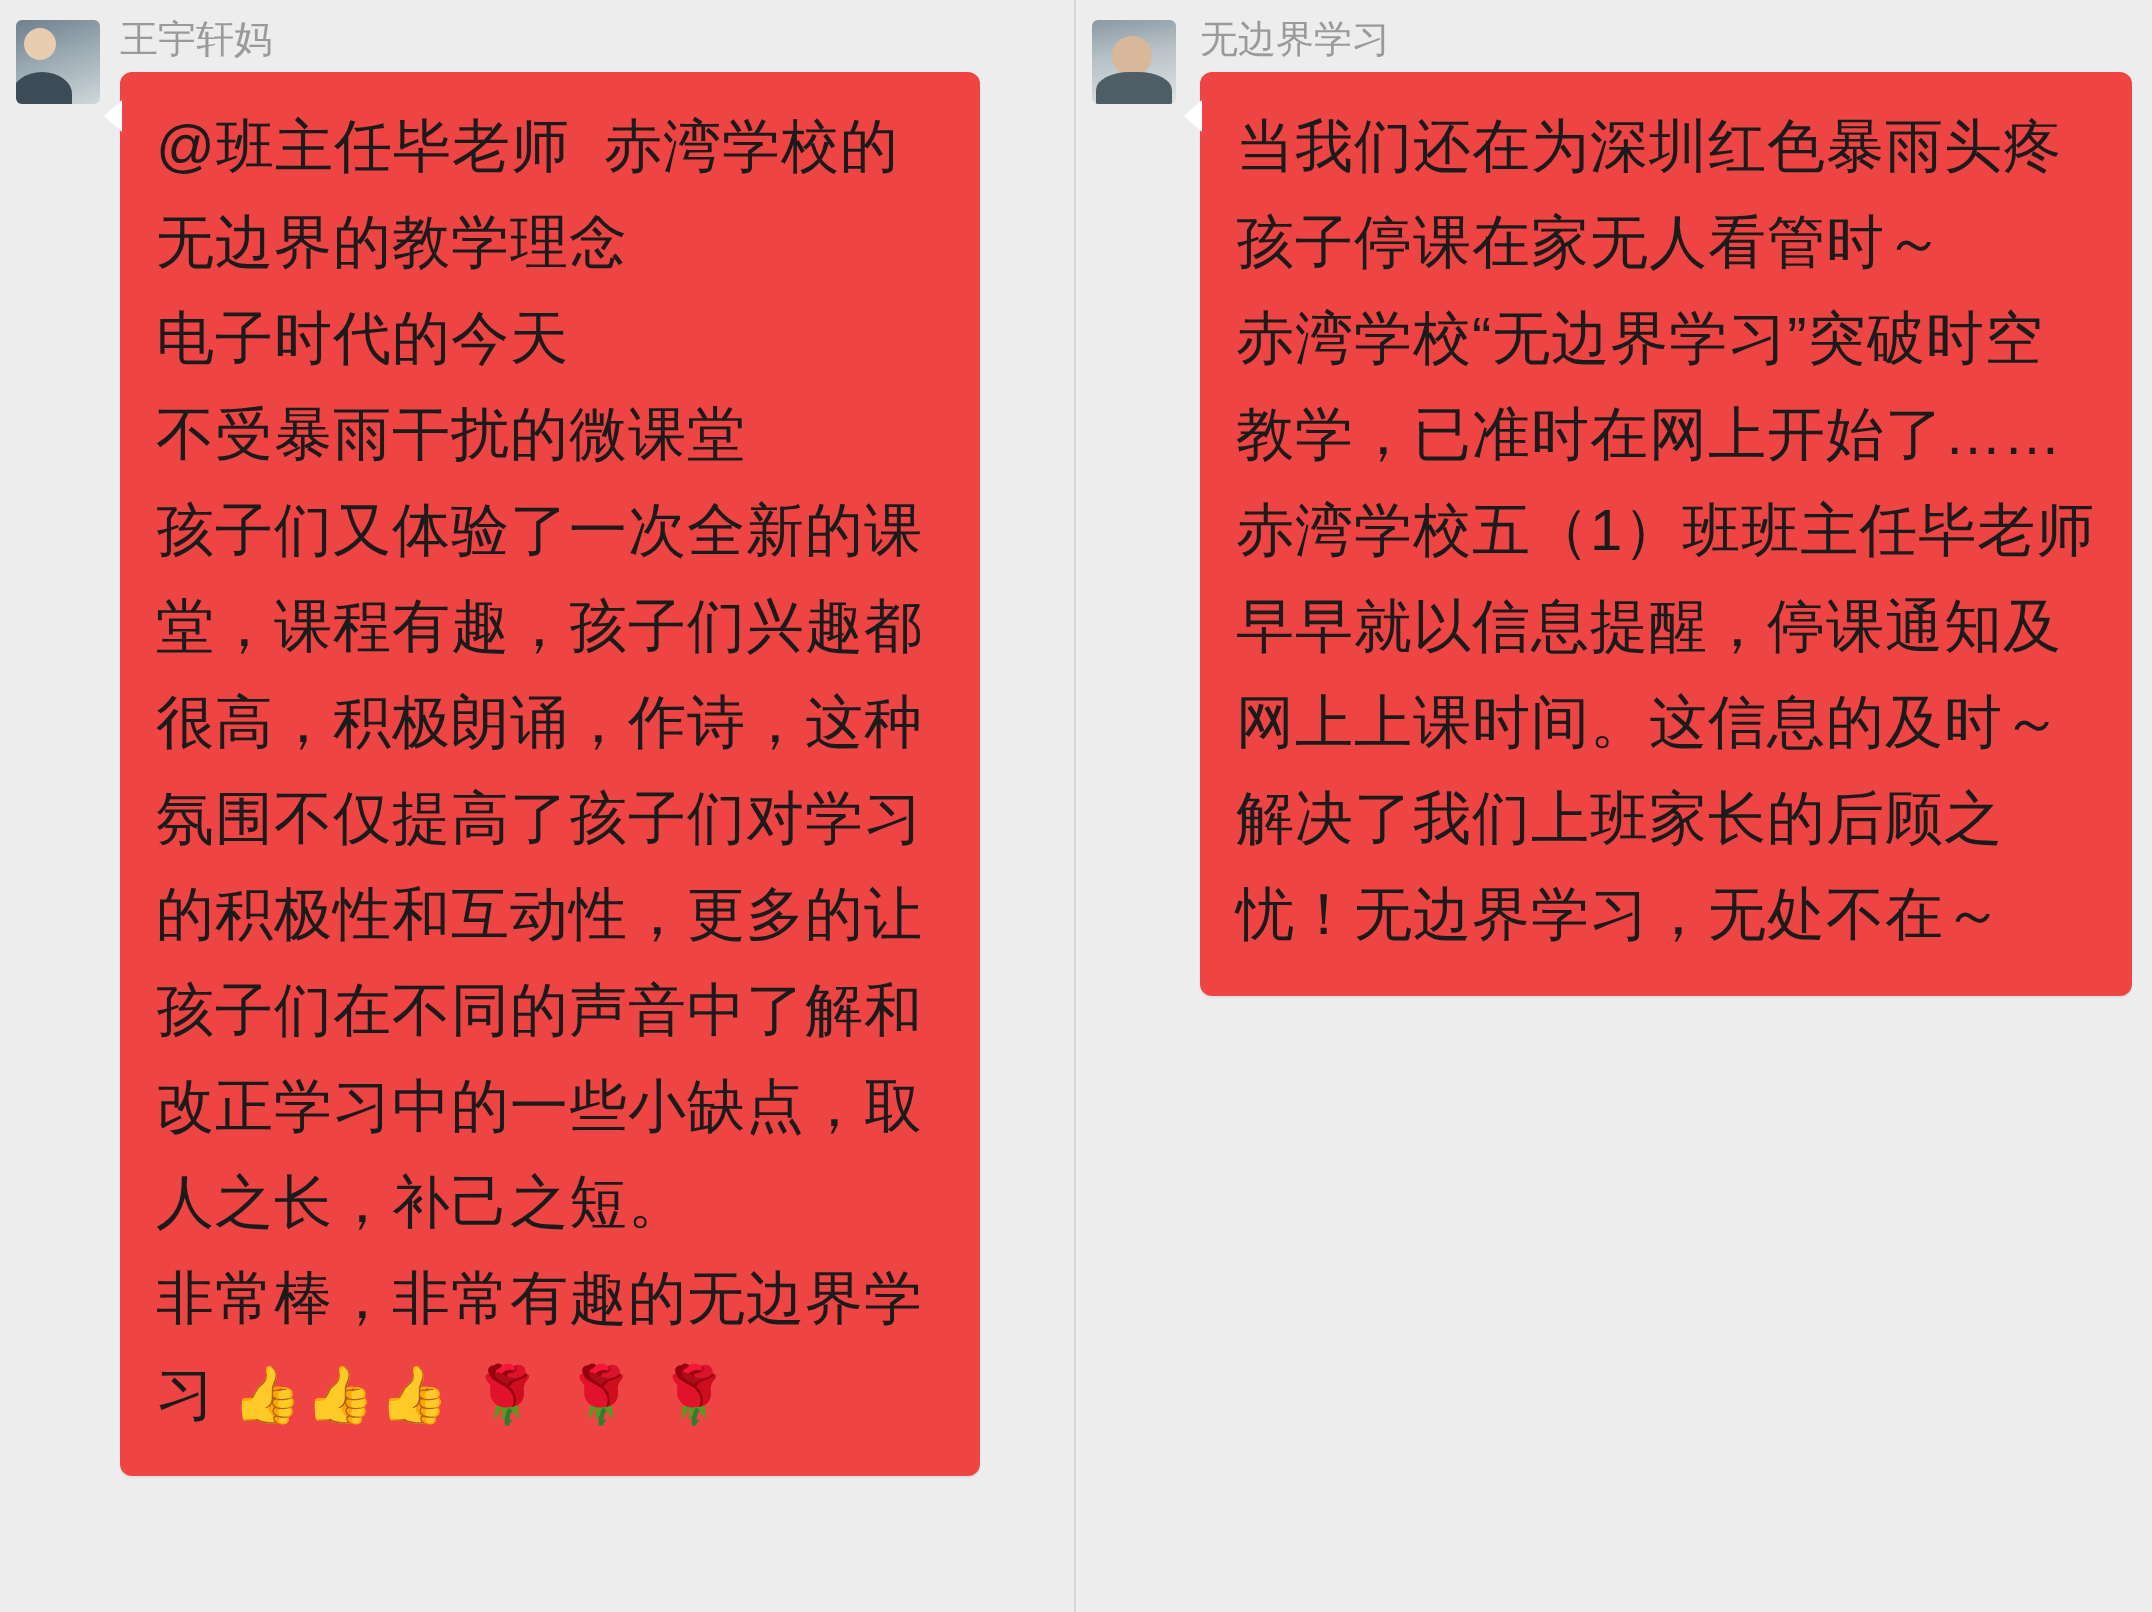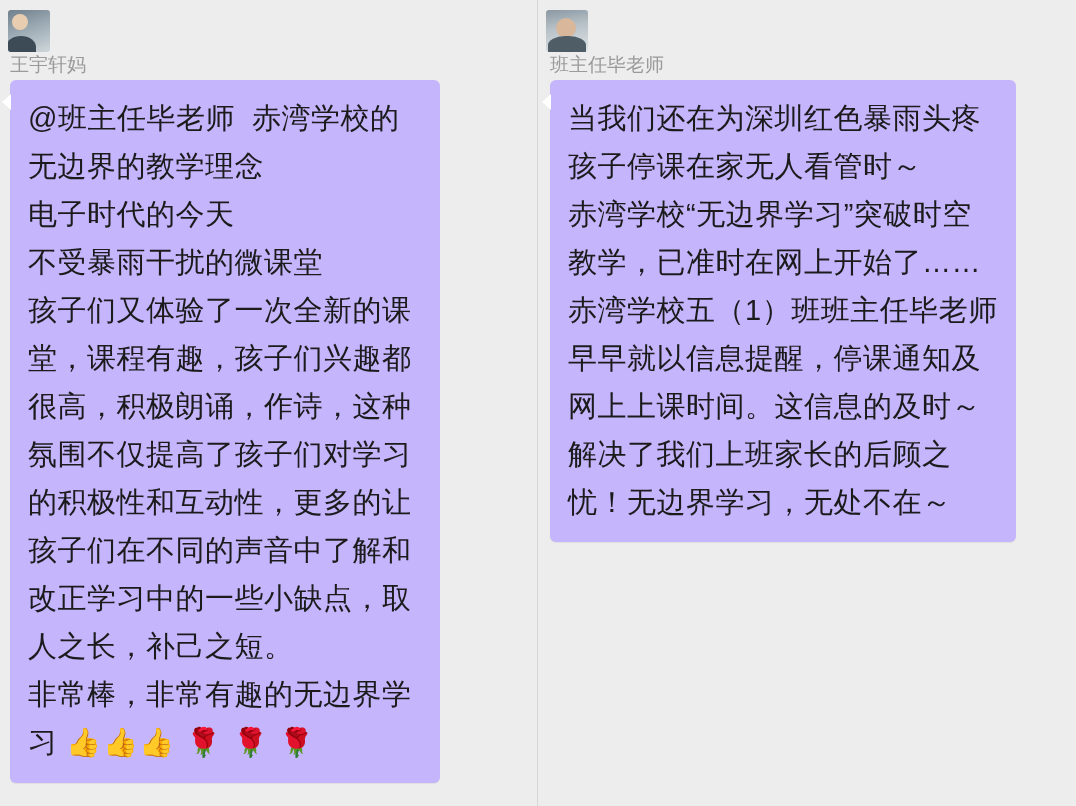--- a/index.html
+++ b/index.html
@@ -30,21 +30,21 @@
     position: absolute;
     left: 537px;
     top: 0;
     width: 1px;
     height: 806px;
     background: #d6d6d6;
   }
   .message {
     position: relative;
     display: flex;
-    flex-direction: column;
+    flex-direction: row;
     align-items: flex-start;
     padding-top: 8px;
   }
   .avatar {
     width: 42px;
     height: 42px;
     flex: 0 0 42px;
     margin-left: 8px;
     margin-top: 2px;
     border-radius: 3px;
@@ -105,21 +105,21 @@
   }
   .sender {
     font-size: 19px;
     color: #9a9a9a;
     line-height: 26px;
     margin-bottom: 2px;
     white-space: nowrap;
   }
   .bubble {
     position: relative;
-    background: #c4b5fd;
+    background: #ef4444;
     border-radius: 6px;
     padding: 14px 18px 16px 18px;
     box-shadow: 0 1px 1px rgba(0,0,0,0.06);
     font-size: 29px;
     line-height: 48px;
     color: #1b1b1b;
     letter-spacing: 0.5px;
     white-space: pre-wrap;
     word-break: break-word;
   }
@@ -166,21 +166,21 @@
       </div>
     </div>
   </div>
 
   <div class="divider"></div>
 
   <div class="column col-right">
     <div class="message">
       <div class="avatar av-right"></div>
       <div class="msg-body">
-        <div class="sender">班主任毕老师</div>
+        <div class="sender">无边界学习</div>
         <div class="bubble"><span>当我们还在为深圳红色暴雨头疼孩子停课在家无人看管时～
 赤湾学校“无边界学习”突破时空教学，已准时在网上开始了……
 赤湾学校五（1）班班主任毕老师早早就以信息提醒，停课通知及网上上课时间。这信息的及时～解决了我们上班家长的后顾之忧！无边界学习，无处不在～</span></div>
       </div>
     </div>
   </div>
 
 </div>
 
 </body></html>

